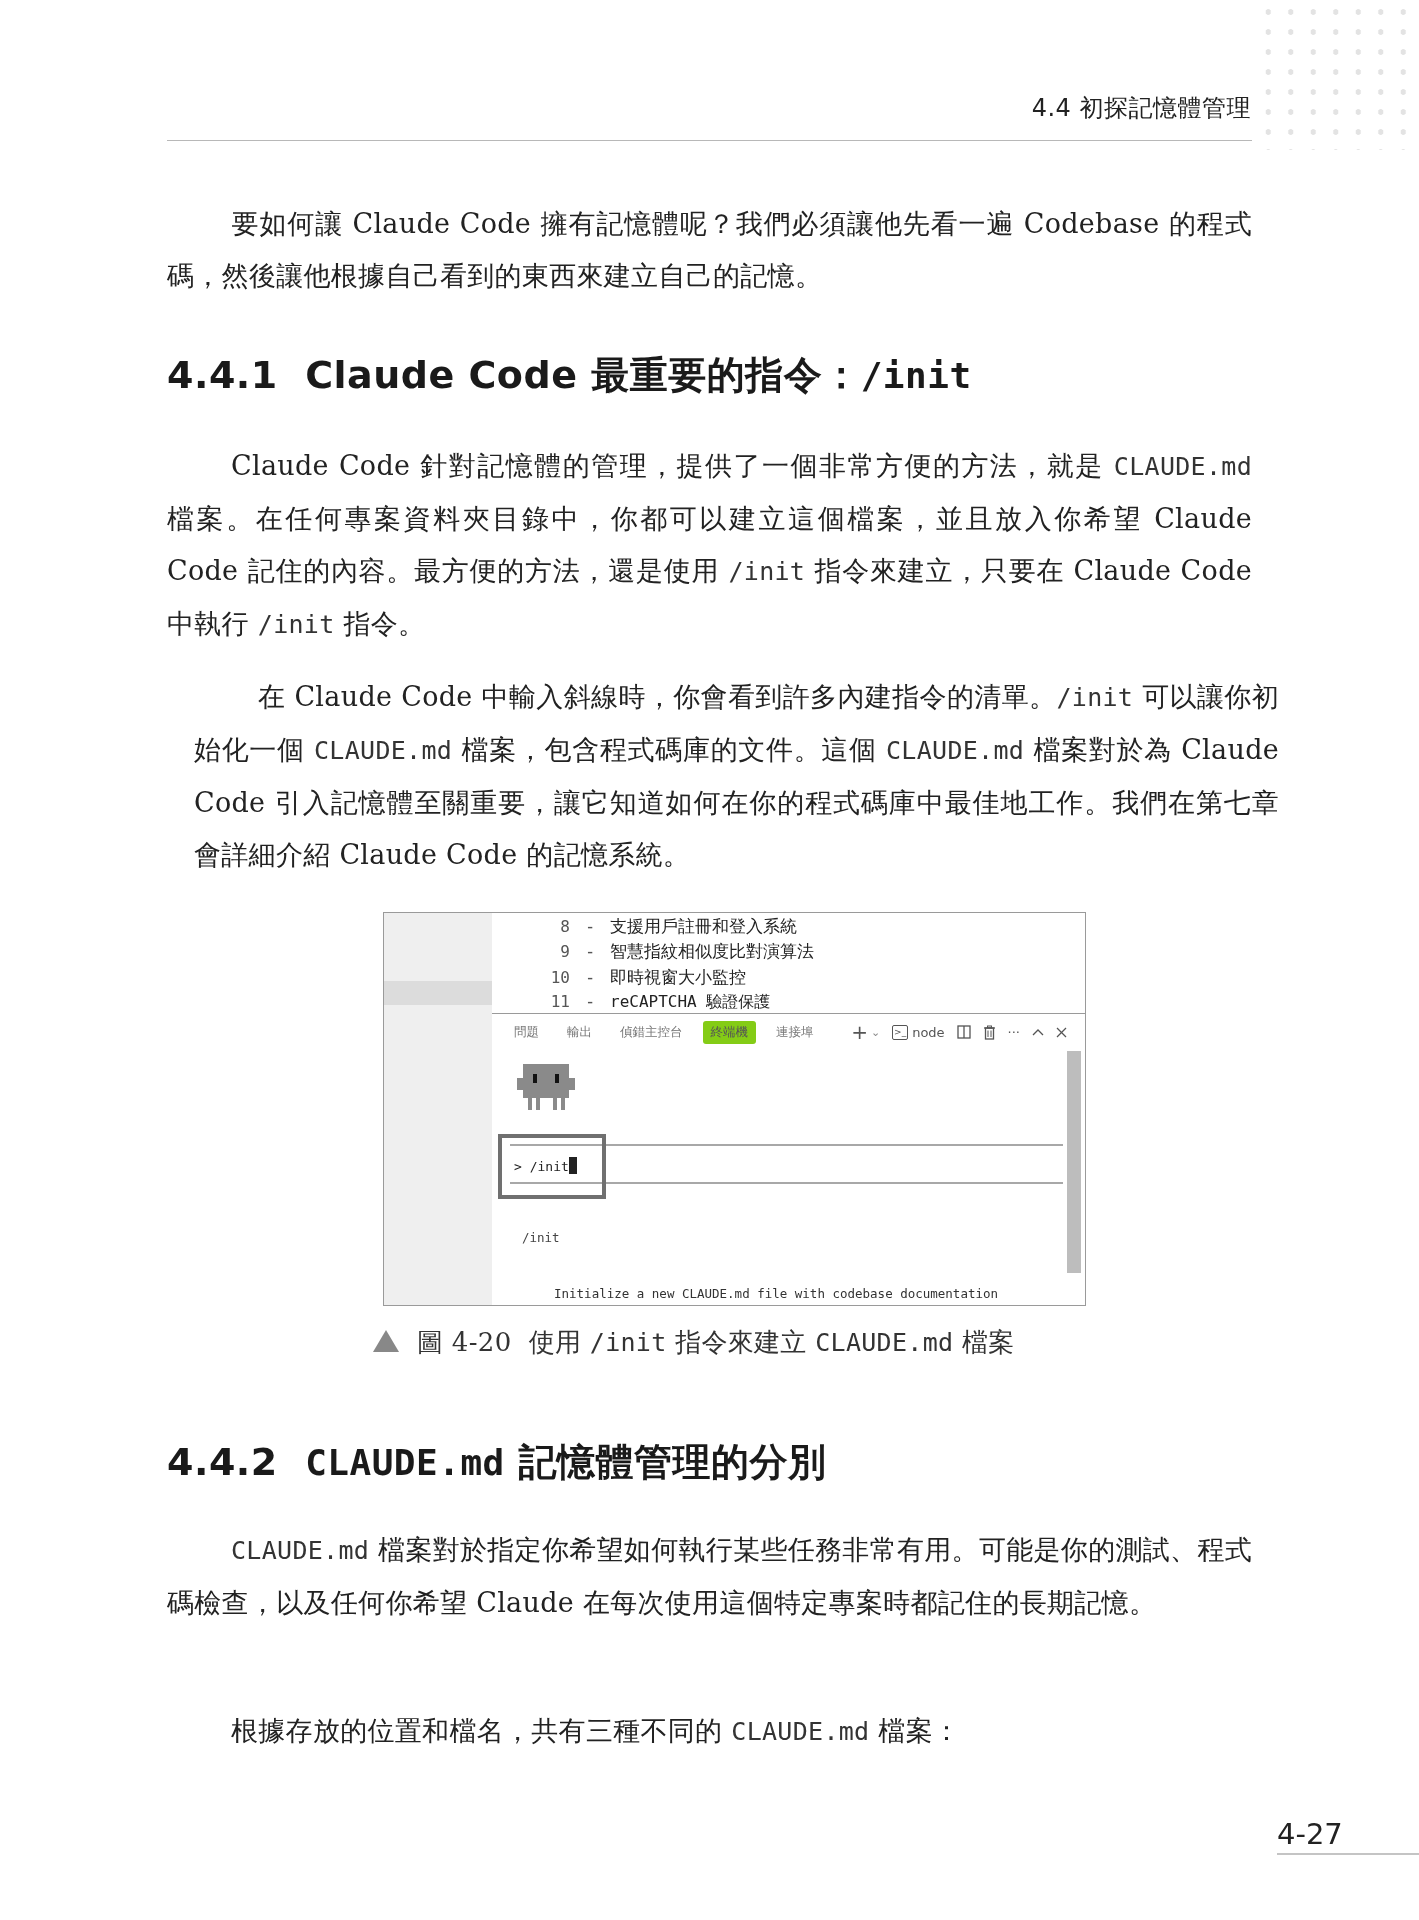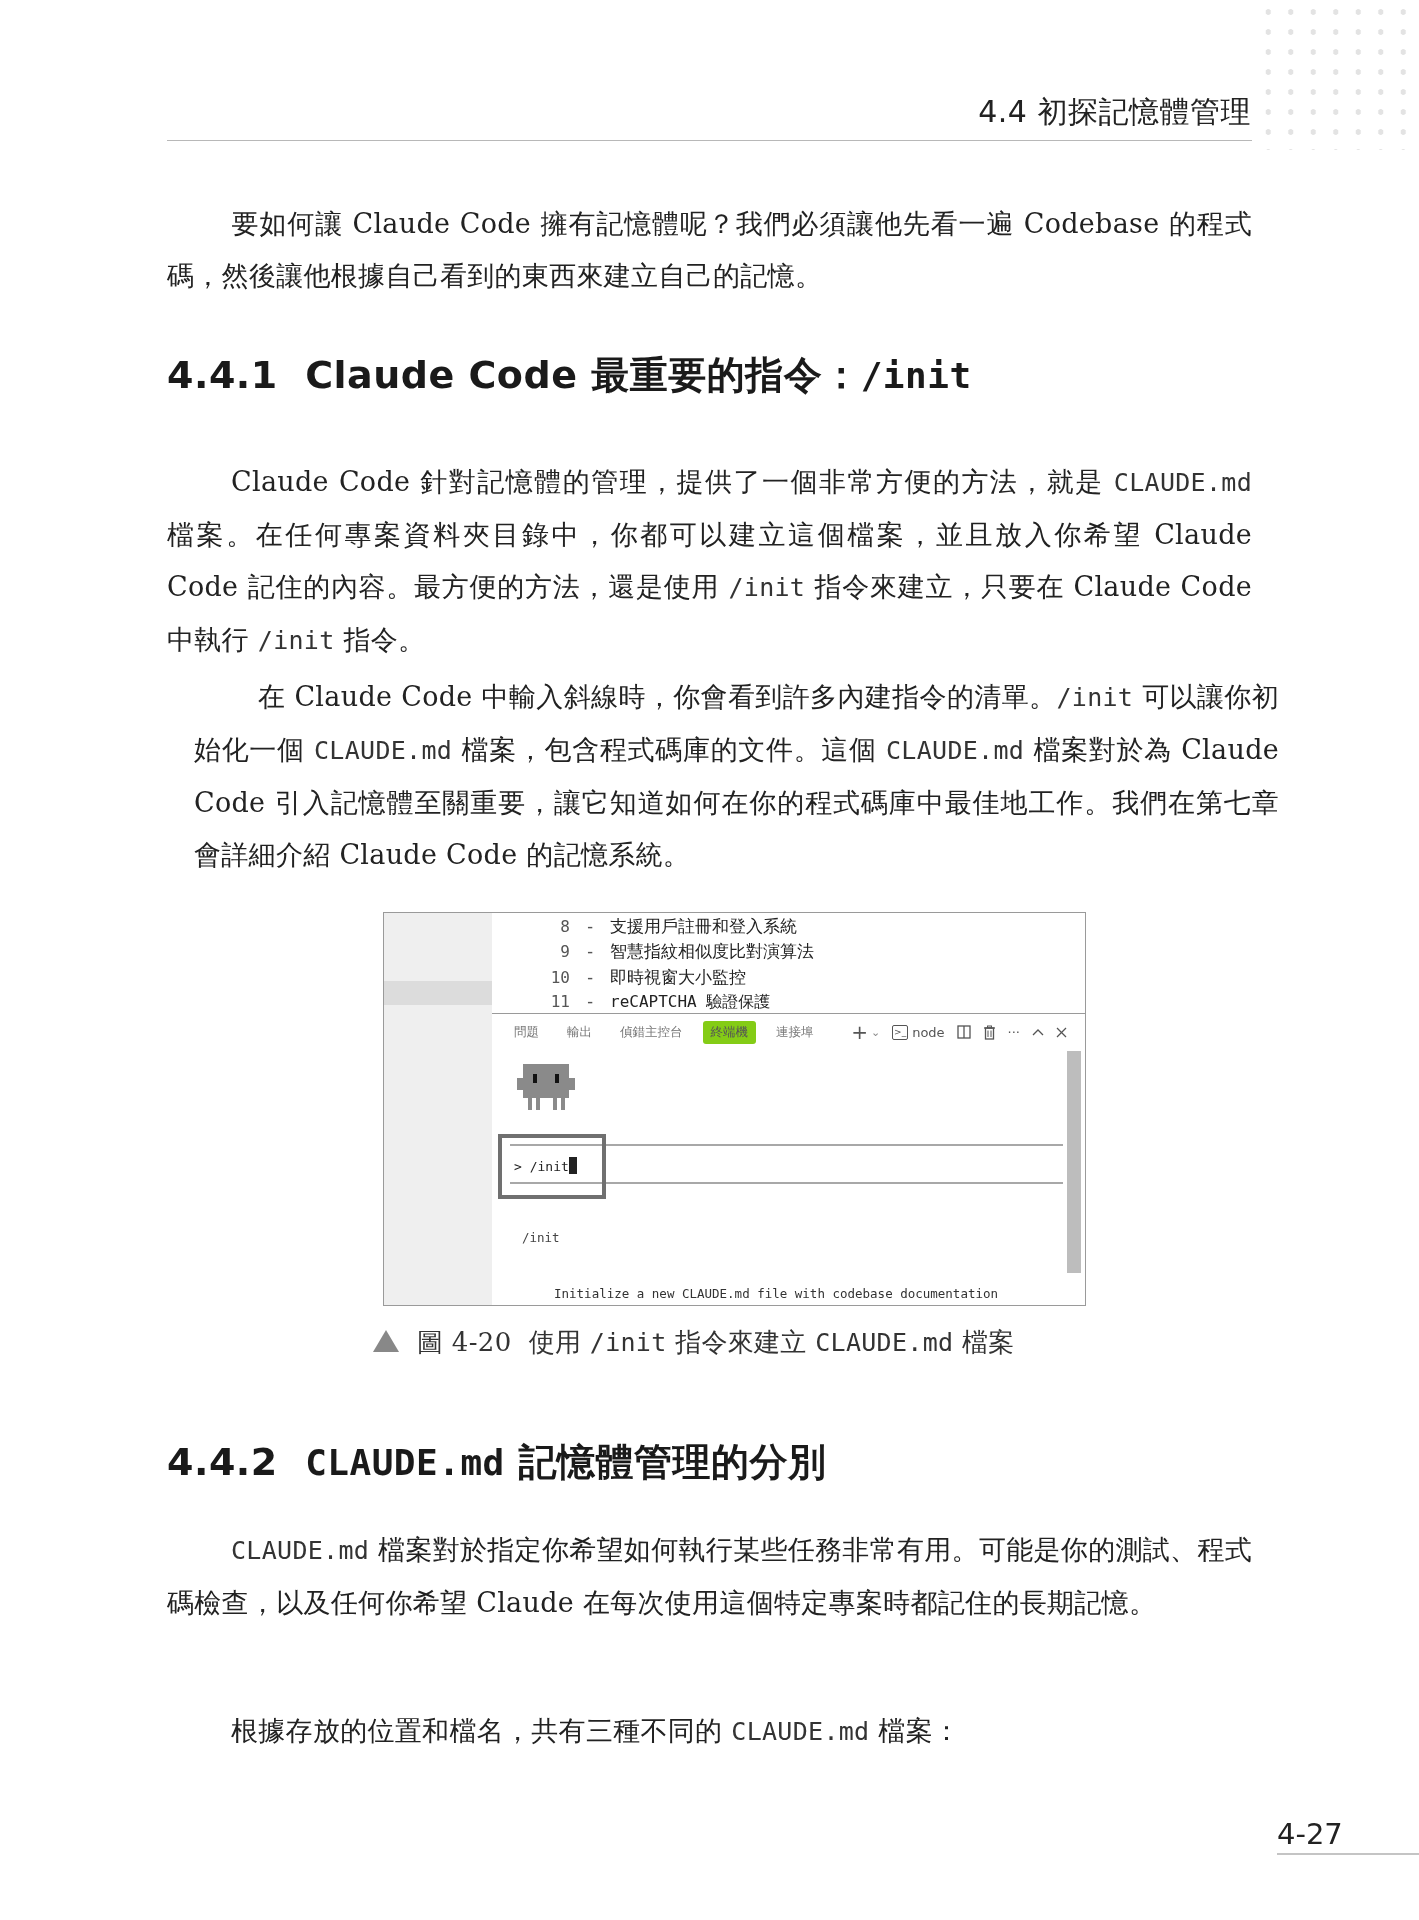--- a/index.html
+++ b/index.html
@@ -5,21 +5,21 @@
   html, body { margin: 0; padding: 0; background: #ffffff; }
   body { width: 1419px; height: 1920px; position: relative; overflow: hidden;
          font-family: "DejaVu Serif", "Liberation Serif", serif; color: #222; }
 
   
   .dotgrid { position: absolute; left: 1255px; top: 0; width: 164px; height: 150px;
     background-image: radial-gradient(circle, #e3e3e3 2.6px, transparent 3px);
     background-size: 22.5px 20px; background-position: 2px 2px; }
 
   .running-head { position: absolute; right: 168px; top: 92px;
-    font-family: "DejaVu Sans", "Liberation Sans", sans-serif; font-size: 30px; color: #222; letter-spacing: 0.5px; }
+    font-family: "DejaVu Sans", "Liberation Sans", sans-serif; font-size: 24px; color: #222; letter-spacing: 0.5px; }
   .head-rule { position: absolute; left: 167px; top: 140px; width: 1085px; height: 1px; background: #b8b8b8; }
 
   .para { position: absolute; left: 167px; width: 1085px; font-size: 27px; line-height: 52px; color: #222;
           text-align: justify; text-align-last: left; letter-spacing: 0.3px; }
   .para .indent { display: inline-block; width: 64px; }
   .mono { font-family: "DejaVu Sans Mono", "Liberation Mono", monospace; font-size: 25px; color: #333; }
 
   .h2 { position: absolute; left: 167px; font-family: "DejaVu Sans", "Liberation Sans", sans-serif;
         font-weight: bold; font-size: 38px; color: #1a1a1a; letter-spacing: 0.5px; }
   .h2 .mono { font-family: "DejaVu Sans Mono", "Liberation Mono", monospace; font-size: 36px; color: #1a1a1a; font-weight: bold; }
@@ -77,21 +77,21 @@
 
 <div class="running-head">4.4  初探記憶體管理</div>
 <div class="head-rule"></div>
 
 <div class="para" style="top:198px;"><span class="indent"></span><span>要如何讓 Claude Code 擁有記憶體呢？我們必須讓他先看一遍 Codebase 的程式碼，然後讓他根據自己看到的東西來建立自己的記憶。</span></div>
 
 <div class="h2" style="top:350px;">
   <span>4.4.1</span>&nbsp;&nbsp;<span>Claude Code 最重要的指令：</span><span class="mono">/init</span>
 </div>
 
-<div class="para" style="top:456px;"><span class="indent"></span><span>Claude Code 針對記憶體的管理，提供了一個非常方便的方法，就是 </span><span class="mono">CLAUDE.md</span><span> 檔案。在任何專案資料夾目錄中，你都可以建立這個檔案，並且放入你希望 Claude Code 記住的內容。最方便的方法，還是使用 </span><span class="mono">/init</span><span> 指令來建立，只要在 Claude Code 中執行 </span><span class="mono">/init</span><span> 指令。</span></div>
+<div class="para" style="top:440px;"><span class="indent"></span><span>Claude Code 針對記憶體的管理，提供了一個非常方便的方法，就是 </span><span class="mono">CLAUDE.md</span><span> 檔案。在任何專案資料夾目錄中，你都可以建立這個檔案，並且放入你希望 Claude Code 記住的內容。最方便的方法，還是使用 </span><span class="mono">/init</span><span> 指令來建立，只要在 Claude Code 中執行 </span><span class="mono">/init</span><span> 指令。</span></div>
 
 <div class="para" style="top:671px;margin-left:27px;"><span class="indent"></span><span>在 Claude Code 中輸入斜線時，你會看到許多內建指令的清單。</span><span class="mono">/init</span><span> 可以讓你初始化一個 </span><span class="mono">CLAUDE.md</span><span> 檔案，包含程式碼庫的文件。這個 </span><span class="mono">CLAUDE.md</span><span> 檔案對於為 Claude Code 引入記憶體至關重要，讓它知道如何在你的程式碼庫中最佳地工作。我們在第七章會詳細介紹 Claude Code 的記憶系統。</span></div>
 
 <div class="figure">
   <div class="fig-side"></div>
   <div class="fig-side-hl"></div>
 
   <div class="editor">
     <div class="ed-line" style="top:2px;"><span class="ln">8</span><span class="dash">-</span><span>支援用戶註冊和登入系統</span></div>
     <div class="ed-line" style="top:27px;"><span class="ln">9</span><span class="dash">-</span><span>智慧指紋相似度比對演算法</span></div>

